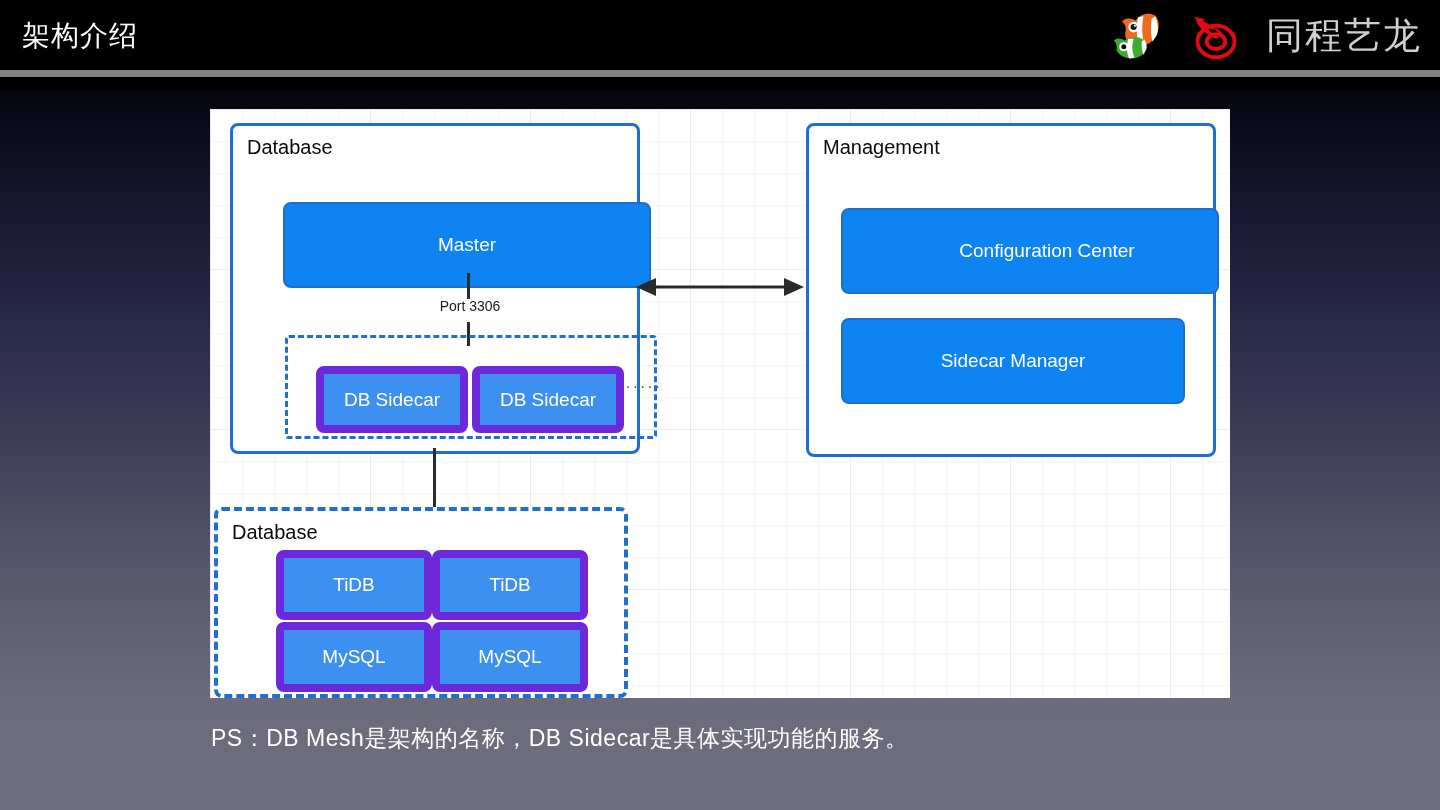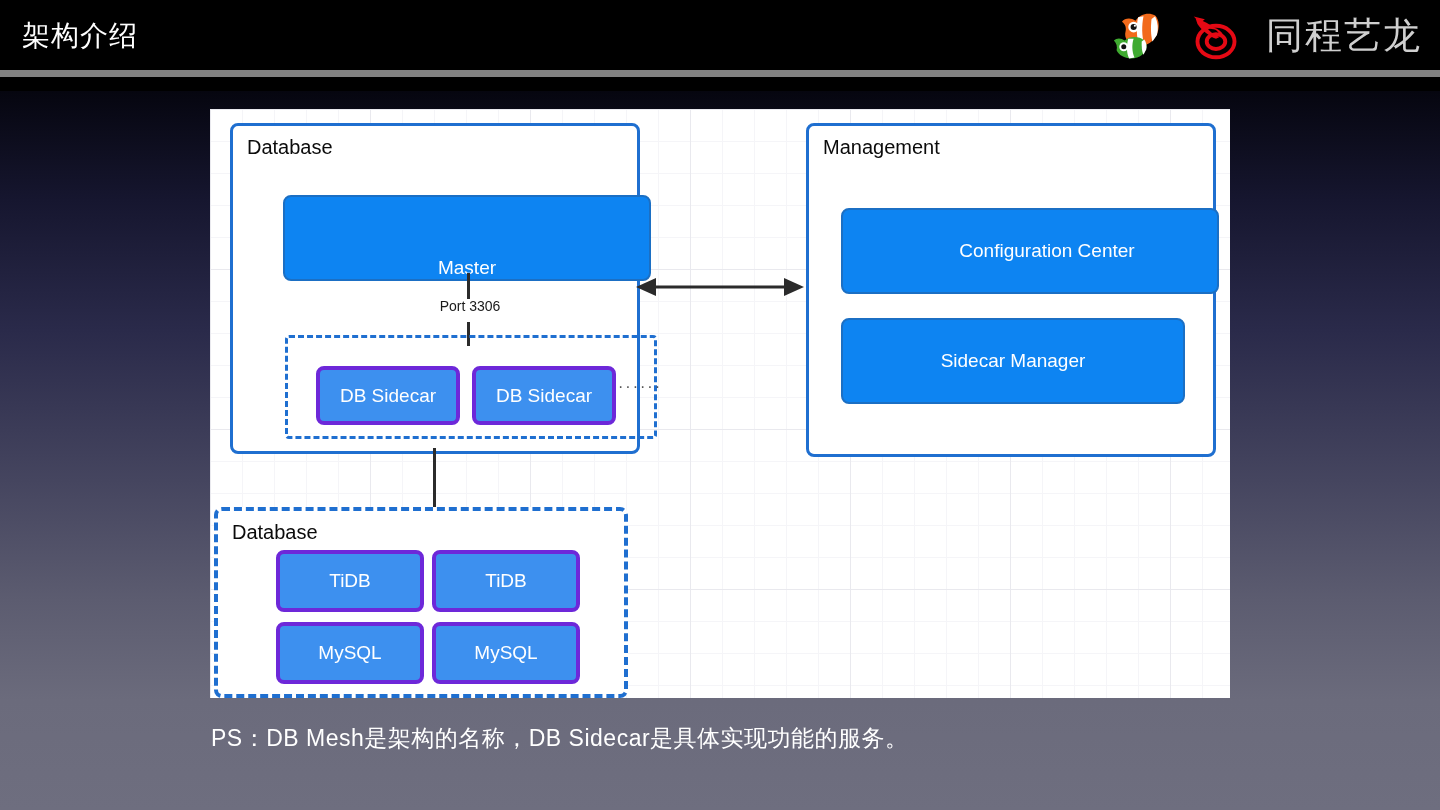--- a/index.html
+++ b/index.html
@@ -142,24 +142,24 @@
     color: #ffffff;
     font-size: 19px;
     white-space: nowrap;
   }
   .box-primary {
     background: #0d84f2;
     border: 2px solid #1b6fc4;
   }
   .box-secondary {
     background: #3d90ef;
-    border: 4px solid #6d28d9;
-  }
-
-  #box-master { left: 50px; top: 69px; width: 364px; height: 82px; align-items: flex-end; }
+    border: 8px solid #6d28d9;
+  }
+
+  #box-master { left: 50px; top: 76px; width: 364px; height: 82px; }
   #box-config-center { left: 32px; top: 82px; width: 340px; height: 82px; padding-left: 34px; }
   #box-sidecar-manager { left: 32px; top: 192px; width: 340px; height: 82px; justify-content: center; }
 
   #box-db-sidecar-1 { left: 28px; top: 28px; width: 136px; height: 51px; }
   #box-db-sidecar-2 { left: 184px; top: 28px; width: 136px; height: 51px; }
 
   #box-tidb-1  { left: 58px;  top: 39px;  width: 140px; height: 54px; }
   #box-tidb-2  { left: 214px; top: 39px;  width: 140px; height: 54px; }
   #box-mysql-1 { left: 58px;  top: 111px; width: 140px; height: 54px; }
   #box-mysql-2 { left: 214px; top: 111px; width: 140px; height: 54px; }

